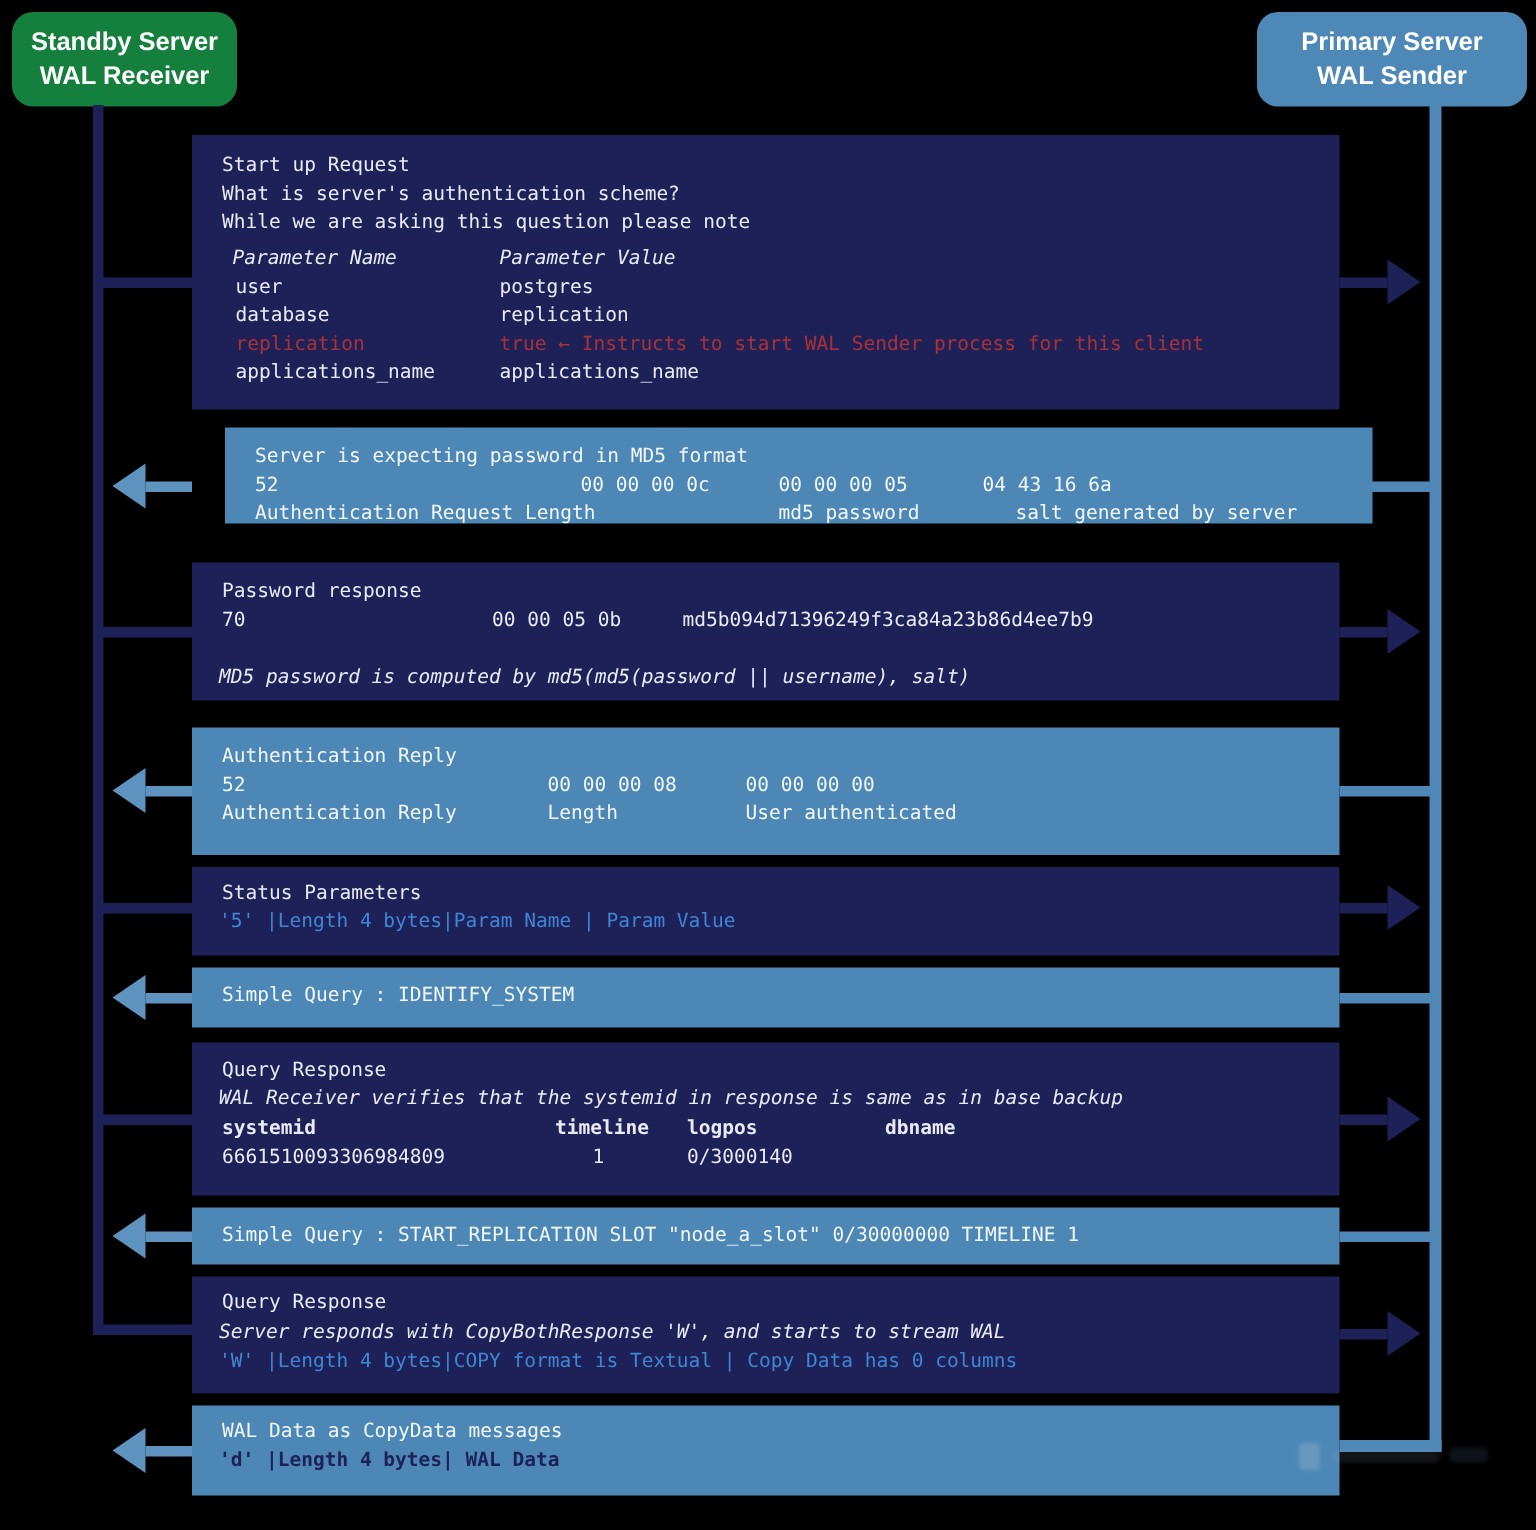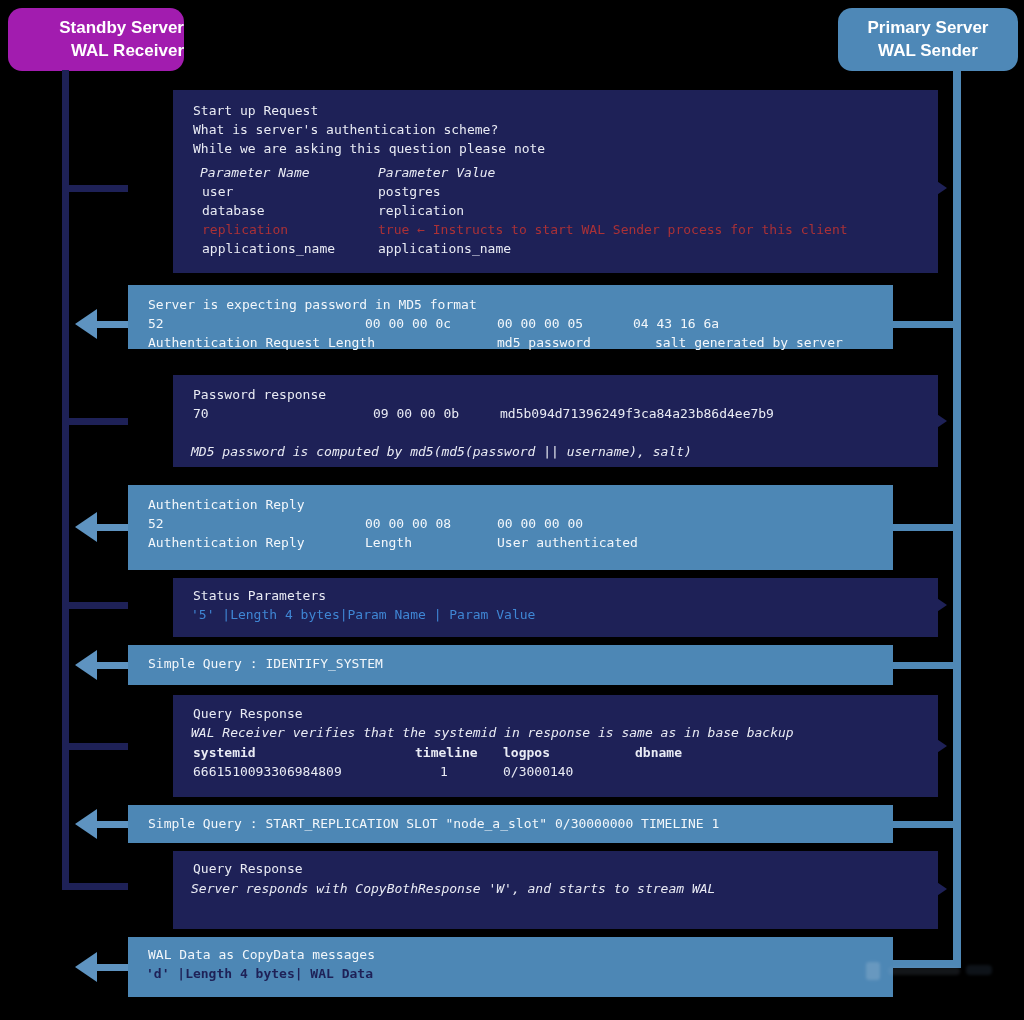--- a/index.html
+++ b/index.html
@@ -4,39 +4,39 @@
 <style>
   html,body { margin:0; padding:0; background:#000; }
   .stage { position:relative; width:1024px; height:1020px; background:#000; overflow:hidden;
            font-family:"DejaVu Sans Mono", monospace; }
 
   
   .actor { position:absolute; top:8px; height:63px; border-radius:14px; color:#fff;
            font-family:"Liberation Sans", sans-serif; font-weight:bold; font-size:17px;
            display:flex; flex-direction:column; align-items:center; justify-content:center;
            line-height:1.32; text-align:center; }
-  .actor-standby { left:8px;  width:176px; background:#a21caf;align-items:flex-end; }
+  .actor-standby { left:8px;  width:150px; background:#15803d; }
   .actor-primary { left:838px; width:180px; background:#4e88b7; }
 
   
   .vline, .hline { position:absolute; }
   .navy-bg { background:#1e2157; }
   .blue-bg { background:#5e93c0; }
   .blueline-bg { background:#4f88b6; }
 
   .head-right { position:absolute; width:0; height:0;
                 border-top:15px solid transparent; border-bottom:15px solid transparent;
                 border-left:22px solid #1e2157; }
   .head-left  { position:absolute; width:0; height:0;
                 border-top:15px solid transparent; border-bottom:15px solid transparent;
                 border-right:22px solid #5e93c0; }
 
   
   .msg { position:absolute; left:128px; width:765px; font-size:13px; }
-  .msg.navy { background:#1e2157; color:#e9ebf4;margin-left:45px; }
+  .msg.navy { background:#1e2157; color:#e9ebf4; }
   .msg.blue { background:#4d87b5; color:#f2f7fb; }
   .ln  { position:absolute; left:0; width:100%; height:19px; }
   .seg { position:absolute; top:0; white-space:pre; }
   .italic { font-style:italic; }
   .bold { font-weight:bold; }
   .red { color:#ab3136; }
   .ltblue { color:#3f86d4; }
   .navytxt { color:#1e2157; font-weight:bold; }
 
   
@@ -100,21 +100,21 @@
     </div>
     <div class="ln" style="top:151px">
       <span class="seg" style="left:29px">applications_name</span>
       <span class="seg" style="left:205px">applications_name</span>
     </div>
   </div>
 
   <div class="hline blueline-bg" style="left:893px; top:321px; width:64px; height:7px;"></div>
   <div class="hline blue-bg" style="left:97px; top:321px; width:31px; height:7px;"></div>
   <div class="head-left" style="left:75px; top:309px;"></div>
-  <div class="msg blue" style="top:285px; height:64px;">
+  <div class="msg blue" style="top:285px; height:64px;margin-left:22px;">
     <div class="ln" style="top:12px">
         <span class="seg" style="left:20px">Server is expecting password in MD5 format</span>
       </div>
     <div class="ln" style="top:31px">
       <span class="seg" style="left:20px">52</span>
       <span class="seg" style="left:237px">00 00 00 0c</span>
       <span class="seg" style="left:369px">00 00 00 05</span>
       <span class="seg" style="left:505px">04 43 16 6a</span>
     </div>
     <div class="ln" style="top:50px">
@@ -126,21 +126,21 @@
 
   <div class="hline navy-bg" style="left:66px; top:418px; width:62px; height:7px;"></div>
   <div class="hline navy-bg" style="left:893px; top:418px; width:32px; height:7px;"></div>
   <div class="head-right" style="left:925px; top:406px;"></div>
   <div class="msg navy" style="top:375px; height:92px;">
     <div class="ln" style="top:12px">
         <span class="seg" style="left:20px">Password response</span>
       </div>
     <div class="ln" style="top:31px">
       <span class="seg" style="left:20px">70</span>
-      <span class="seg" style="left:200px">09 00 00 0b</span>
+      <span class="seg" style="left:200px">00 00 05 0b</span>
       <span class="seg" style="left:327px">md5b094d71396249f3ca84a23b86d4ee7b9</span>
     </div>
     <div class="ln" style="top:69px">
         <span class="seg italic" style="left:18px">MD5 password is computed by md5(md5(password || username), salt)</span>
       </div>
   </div>
 
   <div class="hline blueline-bg" style="left:893px; top:524px; width:64px; height:7px;"></div>
   <div class="hline blue-bg" style="left:97px; top:524px; width:31px; height:7px;"></div>
   <div class="head-left" style="left:75px; top:512px;"></div>
@@ -215,20 +215,23 @@
 
   <div class="hline navy-bg" style="left:893px; top:886px; width:32px; height:7px;"></div>
   <div class="head-right" style="left:925px; top:874px;"></div>
   <div class="msg navy" style="top:851px; height:78px;">
     <div class="ln" style="top:10px">
         <span class="seg" style="left:20px">Query Response</span>
       </div>
     <div class="ln" style="top:30px">
         <span class="seg italic" style="left:18px">Server responds with CopyBothResponse 'W', and starts to stream WAL</span>
       </div>
+    <div class="ln" style="top:49px">
+        <span class="seg ltblue" style="left:18px">'W' |Length 4 bytes|COPY format is Textual | Copy Data has 0 columns</span>
+      </div>
   </div>
 
   <div class="hline blue-bg" style="left:97px; top:964px; width:31px; height:7px;"></div>
   <div class="head-left" style="left:75px; top:952px;"></div>
   <div class="msg blue" style="top:937px; height:60px;">
     <div class="ln" style="top:10px">
         <span class="seg" style="left:20px">WAL Data as CopyData messages</span>
       </div>
     <div class="ln" style="top:29px">
         <span class="seg navytxt" style="left:18px">'d' |Length 4 bytes| WAL Data</span>

